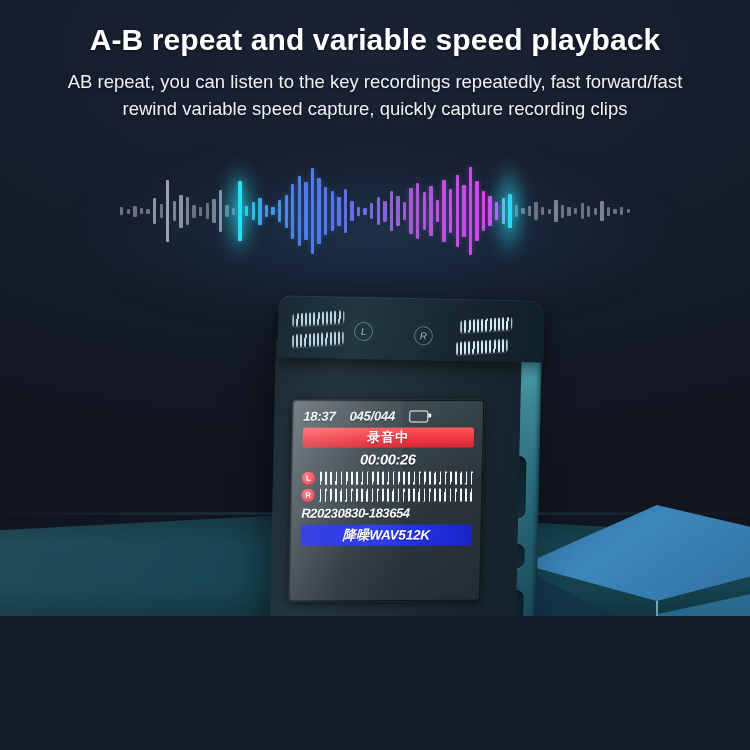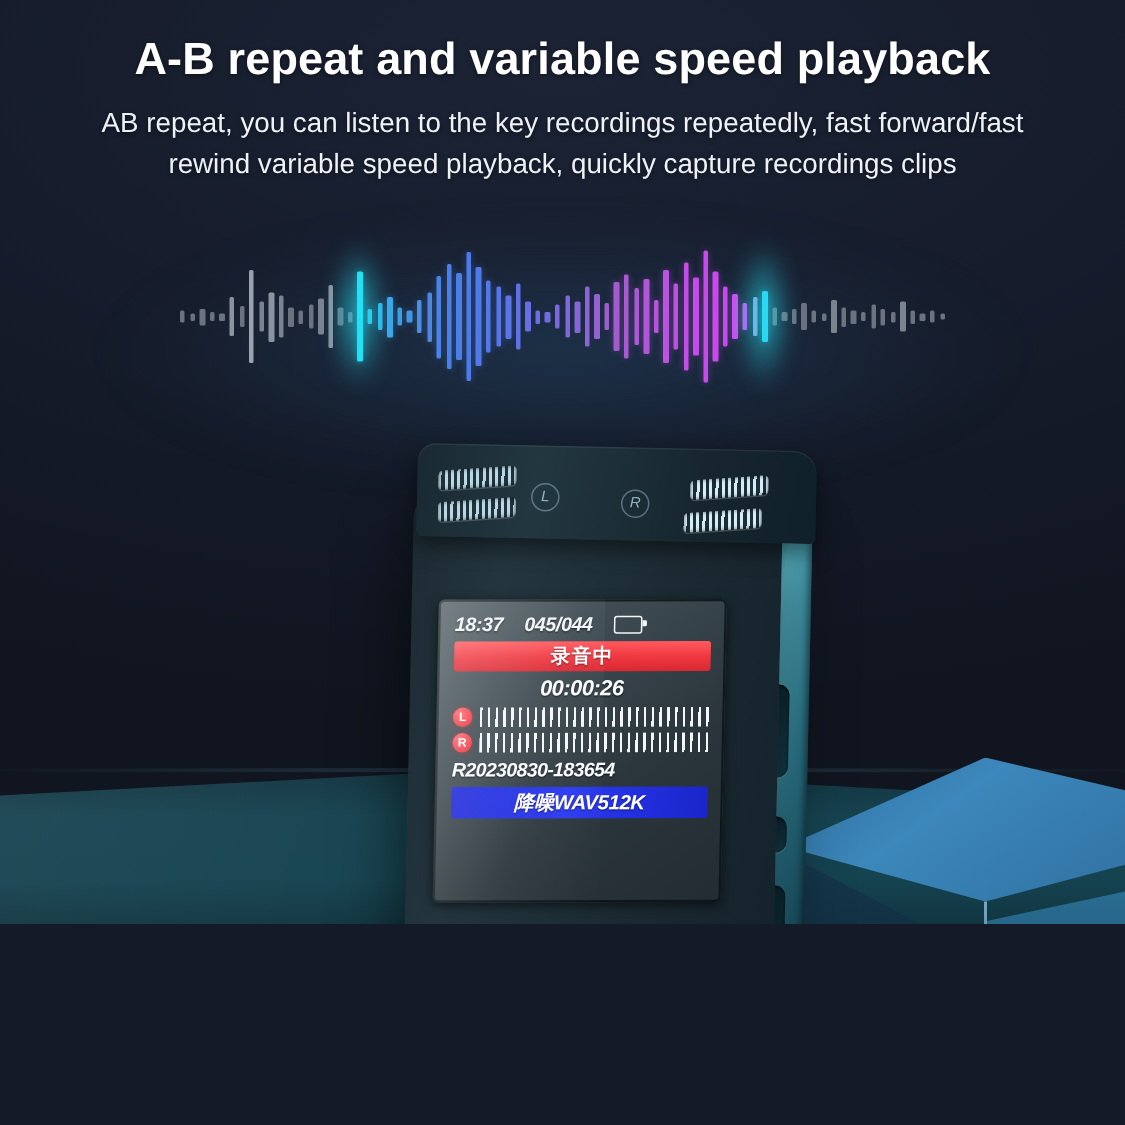--- a/index.html
+++ b/index.html
@@ -162,21 +162,21 @@
 </head>
 <body>
 
 <div class="stage">
 
   <div class="bg-base"></div>
   <div class="bg-glow"></div>
 
   <div class="headline">
     <h1 class="title">A-B repeat and variable speed playback</h1>
-    <p class="subtitle">AB repeat, you can listen to the key recordings repeatedly, fast forward/fast rewind variable speed playback, quickly capture recordings clips</p>
+    <p class="subtitle">AB repeat, you can listen to the key recordings repeatedly, fast forward/fast rewind variable speed capture, quickly capture recording clips</p>
   </div>
 
   <div class="wave-wrap">
     <div class="wave" id="wave">
         <span class="wbar" style="height: 8px; background: rgb(107, 114, 128);"></span>
         <span class="wbar" style="height: 5px; background: rgb(107, 114, 128);"></span>
         <span class="wbar" style="height: 11px; background: rgb(107, 114, 128);"></span>
         <span class="wbar" style="height: 6px; background: rgb(107, 114, 128);"></span>
         <span class="wbar" style="height: 5px; background: rgb(107, 114, 128);"></span>
         <span class="wbar" style="height: 26px; background: rgb(139, 147, 160);"></span>

